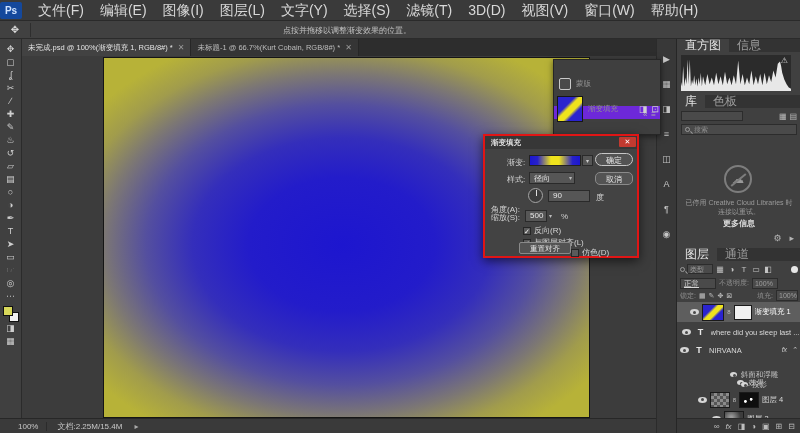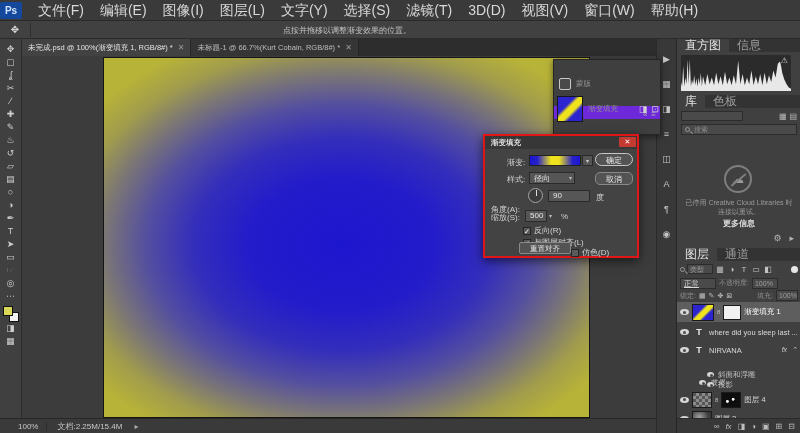--- a/index.html
+++ b/index.html
@@ -116,21 +116,21 @@
   .filterrow{position:absolute;left:3px;top:224px;width:118px;height:12px;display:flex;align-items:center;gap:2px;}
   .ftype{width:26px;height:10px;background:#4a4a4a;border:1px solid #2c2c2c;color:#9a9a9a;font-size:7px;line-height:9px;padding-left:2px;}
   .fic{color:#c3c3c3;font-size:8px;width:10px;text-align:center;}
   .fdot{margin-left:auto;width:7px;height:7px;border-radius:50%;background:#e8e8e8;}
   .blendrow{position:absolute;left:3px;top:238px;width:118px;height:12px;display:flex;align-items:center;gap:3px;font-size:7px;color:#8f8f8f;}
   .blendbox{width:36px;height:11px;background:#4a4a4a;border:1px solid #2c2c2c;color:#d8d8d8;font-size:7.5px;line-height:10px;padding-left:3px;text-decoration:underline;}
   .valbox{width:26px;height:11px;background:#4a4a4a;border:1px solid #2c2c2c;color:#9f9f9f;font-size:7px;line-height:10px;padding-left:2px;}
   .lockrow{position:absolute;left:3px;top:251px;width:118px;height:11px;display:flex;align-items:center;gap:3px;font-size:7px;color:#8f8f8f;}
   .lic{color:#bdbdbd;font-size:7px;}
   .rows{position:absolute;left:0;top:263px;width:124px;height:116px;overflow:hidden;}
-  .lrow{position:absolute;left:0;width:124px;display:flex;align-items:center;gap:3px;padding-left:3px;color:#d9d9d9;}
+  .lrow{position:absolute;left:0;width:124px;display:flex;align-items:center;gap:3px;padding-left:3px;color:#d9d9d9;justify-content:center;}
   .lrow .name{font-size:7.5px;white-space:nowrap;overflow:hidden;}
   .sel{background:#5e5e5e;color:#fff;}
   .eye{width:9px;height:6px;background:#d6d6d6;border-radius:50%;position:relative;flex:0 0 auto;}
   .eye::after{content:"";position:absolute;left:3px;top:1.5px;width:3px;height:3px;background:#4a4a4a;border-radius:50%;}
   .t-ic{width:14px;text-align:center;color:#e8e8e8;font-size:9px;font-weight:bold;flex:0 0 auto;}
   .th{flex:0 0 auto;border:1px solid #1a1a1a;}
   .th.grad{width:22px;height:17px;background:linear-gradient(135deg,#2b24cf 0 35%,#efe31d 45% 60%,#2b24cf 70% 100%);}
   .th.mask{width:18px;height:15px;background:#f1f1f1;}
   .th.pattern{width:20px;height:16px;background:repeating-conic-gradient(#8b8b8b 0% 25%,#565656 0% 50%) 0 0/6px 6px;}
   .th.dark{width:20px;height:16px;background:#0e0e0e;

